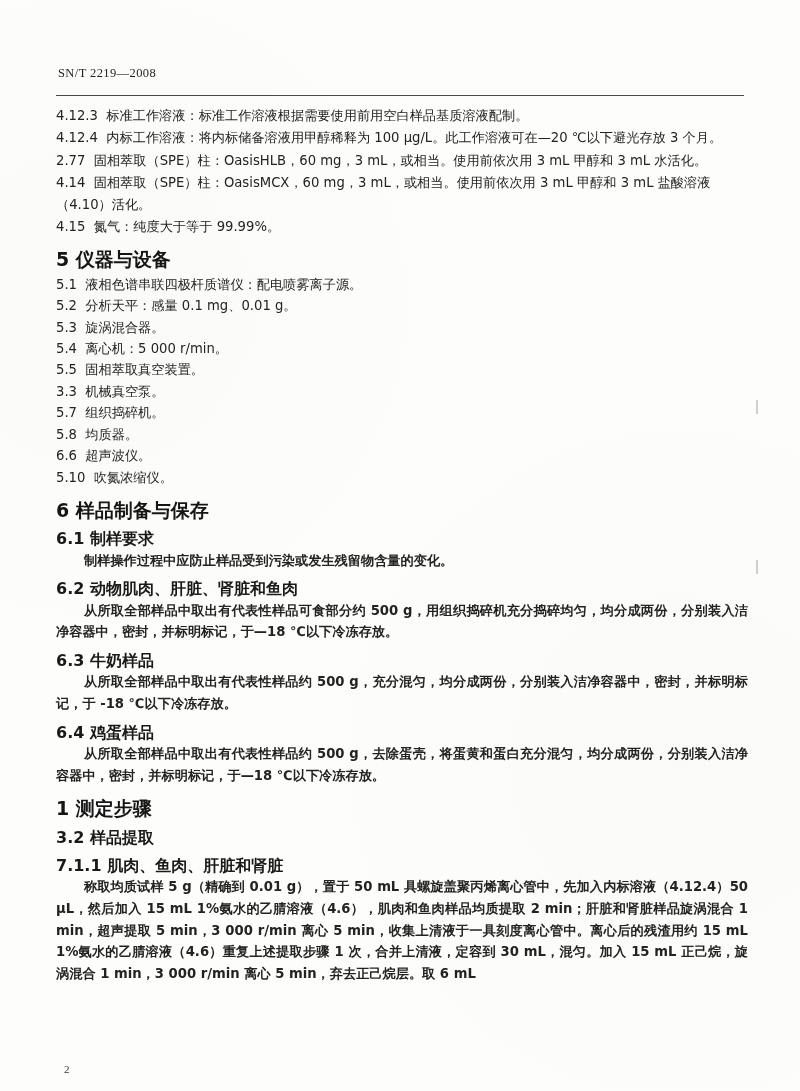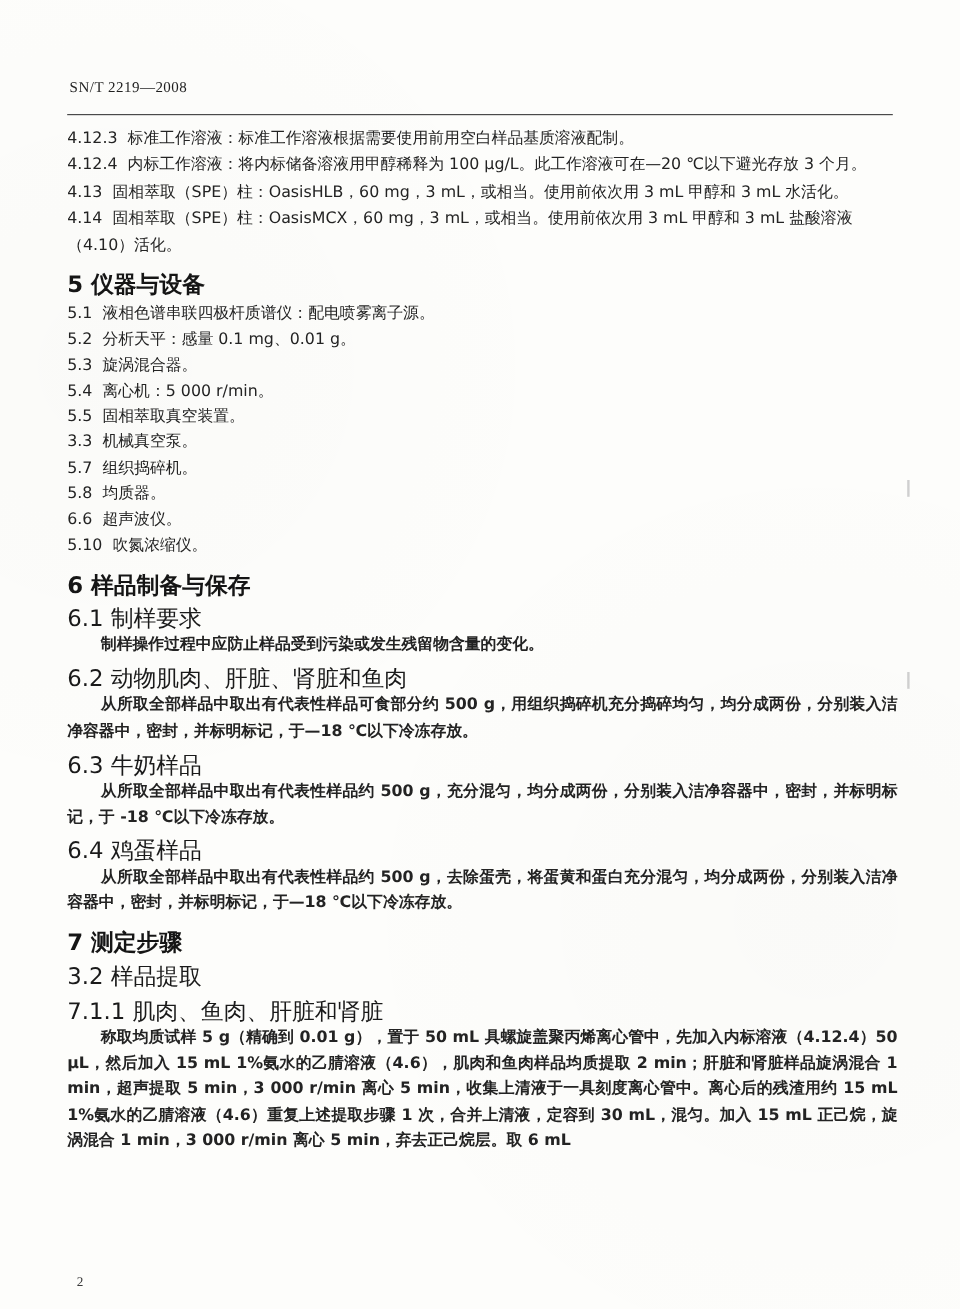--- a/index.html
+++ b/index.html
@@ -59,23 +59,23 @@
   }
   .sec-head {
     font-size: 19px;
     line-height: 21.4px;
     font-weight: bold;
     color: #151515;
     margin-top: 12px;
     margin-bottom: 3px;
   }
   .sub-head {
-    font-size: 19px;
+    font-size: 16px;
     line-height: 21.4px;
-    font-weight: normal;
+    font-weight: bold;
     color: #1a1a1a;
     margin-top: 7px;
   }
   .body-par {
     font-size: 13.2px;
     line-height: 21.6px;
     text-indent: 28px;
     color: #232323;
     text-align: justify;
     font-weight: bold;
@@ -105,22 +105,23 @@
   <div class="header">SN/T 2219—2008</div>
   <div class="rule"></div>
 
   <div class="edge-mark" style="top:400px;"></div>
   <div class="edge-mark" style="top:560px;"></div>
 
   <div class="content">
 
     <div class="line clause">4.12.3  标准工作溶液：标准工作溶液根据需要使用前用空白样品基质溶液配制。</div>
     <div class="line clause">4.12.4  内标工作溶液：将内标储备溶液用甲醇稀释为 100 μg/L。此工作溶液可在—20 ℃以下避光存放 3 个月。</div>
-    <div class="line clause">4.13  固相萃取（SPE）柱：OasisHLB，60 mg，3 mL，或相当。使用前依次用 3 mL 甲醇和 3 mL 水活化。</div>
+    <div class="line clause">2.77  固相萃取（SPE）柱：OasisHLB，60 mg，3 mL，或相当。使用前依次用 3 mL 甲醇和 3 mL 水活化。</div>
     <div class="line clause">4.14  固相萃取（SPE）柱：OasisMCX，60 mg，3 mL，或相当。使用前依次用 3 mL 甲醇和 3 mL 盐酸溶液（4.10）活化。</div>
+    <div class="line clause">4.15  氮气：纯度大于等于 99.99%。</div>
 
     <div class="sec-head">5  仪器与设备</div>
 
     <div class="line">5.1  液相色谱串联四极杆质谱仪：配电喷雾离子源。</div>
     <div class="line">5.2  分析天平：感量 0.1 mg、0.01 g。</div>
     <div class="line">5.3  旋涡混合器。</div>
     <div class="line">5.4  离心机：5 000 r/min。</div>
     <div class="line">5.5  固相萃取真空装置。</div>
     <div class="line">3.3  机械真空泵。</div>
     <div class="line">5.7  组织捣碎机。</div>
@@ -135,21 +136,21 @@
 
     <div class="sub-head">6.2  动物肌肉、肝脏、肾脏和鱼肉</div>
     <div class="body-par">从所取全部样品中取出有代表性样品可食部分约 500 g，用组织捣碎机充分捣碎均匀，均分成两份，分别装入洁净容器中，密封，并标明标记，于—18 ℃以下冷冻存放。</div>
 
     <div class="sub-head">6.3  牛奶样品</div>
     <div class="body-par">从所取全部样品中取出有代表性样品约 500 g，充分混匀，均分成两份，分别装入洁净容器中，密封，并标明标记，于 -18 ℃以下冷冻存放。</div>
 
     <div class="sub-head">6.4  鸡蛋样品</div>
     <div class="body-par">从所取全部样品中取出有代表性样品约 500 g，去除蛋壳，将蛋黄和蛋白充分混匀，均分成两份，分别装入洁净容器中，密封，并标明标记，于—18 ℃以下冷冻存放。</div>
 
-    <div class="sec-head">7  测定步骤</div>
+    <div class="sec-head">1  测定步骤</div>
 
     <div class="sub-head">3.2  样品提取</div>
     <div class="sub-head">7.1.1  肌肉、鱼肉、肝脏和肾脏</div>
     <div class="body-par">称取均质试样 5 g（精确到 0.01 g），置于 50 mL 具螺旋盖聚丙烯离心管中，先加入内标溶液（4.12.4）50 μL，然后加入 15 mL 1%氨水的乙腈溶液（4.6），肌肉和鱼肉样品均质提取 2 min；肝脏和肾脏样品旋涡混合 1 min，超声提取 5 min，3 000 r/min 离心 5 min，收集上清液于一具刻度离心管中。离心后的残渣用约 15 mL 1%氨水的乙腈溶液（4.6）重复上述提取步骤 1 次，合并上清液，定容到 30 mL，混匀。加入 15 mL 正己烷，旋涡混合 1 min，3 000 r/min 离心 5 min，弃去正己烷层。取 6 mL</div>
 
   </div>
 
   <div class="footer-page">2</div>
 </div>
 

